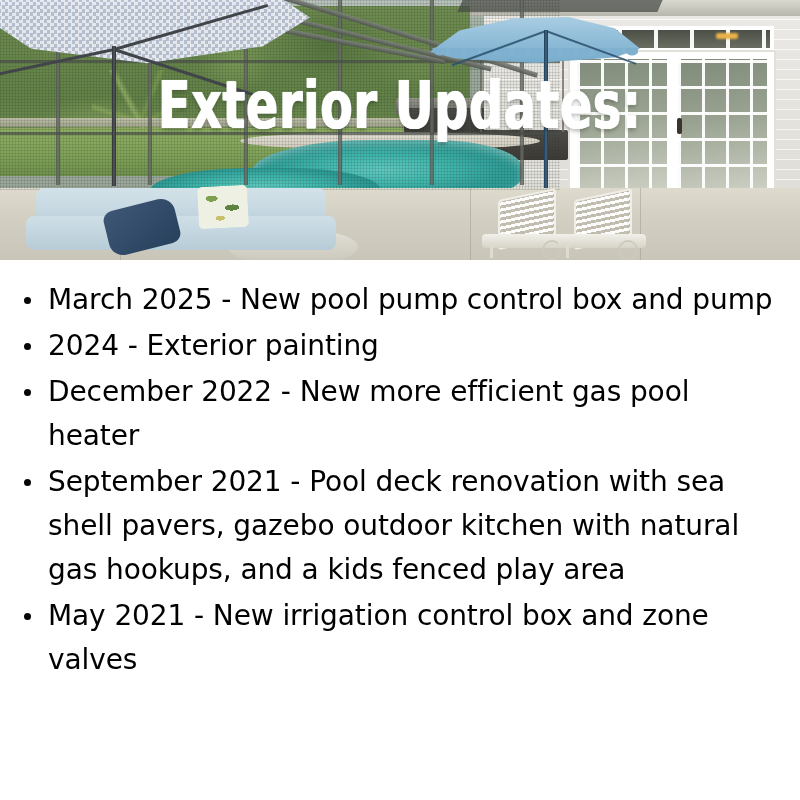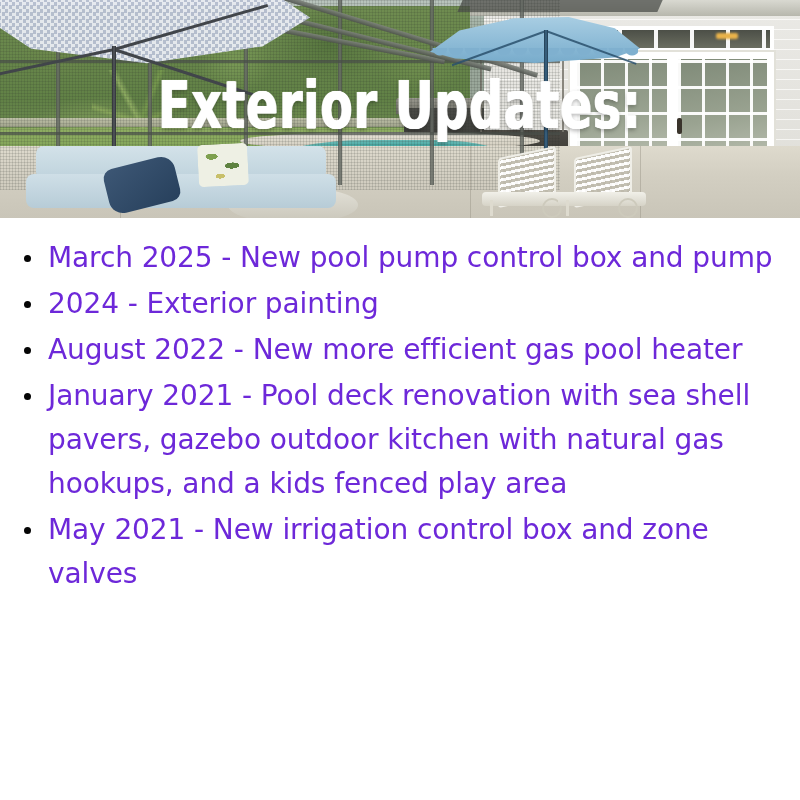--- a/index.html
+++ b/index.html
@@ -19,21 +19,21 @@
     position: relative;
     width: 800px;
     height: 800px;
     background: #ffffff;
   }
 
   
   .hero {
     position: relative;
     width: 800px;
-    height: 218px;
+    height: 260px;
     overflow: hidden;
     background: #9aa79a;
   }
 
   .hero-photo {
     position: absolute;
     inset: 0;
     overflow: hidden;
   }
 
@@ -449,21 +449,21 @@
   }
   ul.updates {
     list-style: none;
     margin: 0;
     padding: 0;
   }
   ul.updates > li {
     position: relative;
     padding-left: 34px;
     margin: 0 0 2px 0;
-    color: #6d28d9;
+    color: #000000;
     font-family: "DejaVu Sans", "Liberation Sans", sans-serif;
     font-size: 28px;
     line-height: 44px;
     font-weight: 400;
     letter-spacing: -0.1px;
     max-width: 772px;
   }
   ul.updates > li::before {
     content: "";
     position: absolute;
@@ -572,19 +572,19 @@
 
     <div class="hero-title">
       <span>Exterior Updates:</span>
     </div>
   </div>
 
   <div class="content">
     <ul class="updates">
       <li>March 2025 - New pool pump control box and pump</li>
       <li>2024 - Exterior painting</li>
-      <li>August 2022 - New more efficient gas pool heater</li>
-      <li>January 2021 - Pool deck renovation with sea shell pavers, gazebo outdoor kitchen with natural gas hookups, and a kids fenced play area</li>
+      <li>December 2022 - New more efficient gas pool heater</li>
+      <li>September 2021 - Pool deck renovation with sea shell pavers, gazebo outdoor kitchen with natural gas hookups, and a kids fenced play area</li>
       <li>May 2021 - New irrigation control box and zone valves</li>
     </ul>
   </div>
 
 </div>
 
 </body></html>

